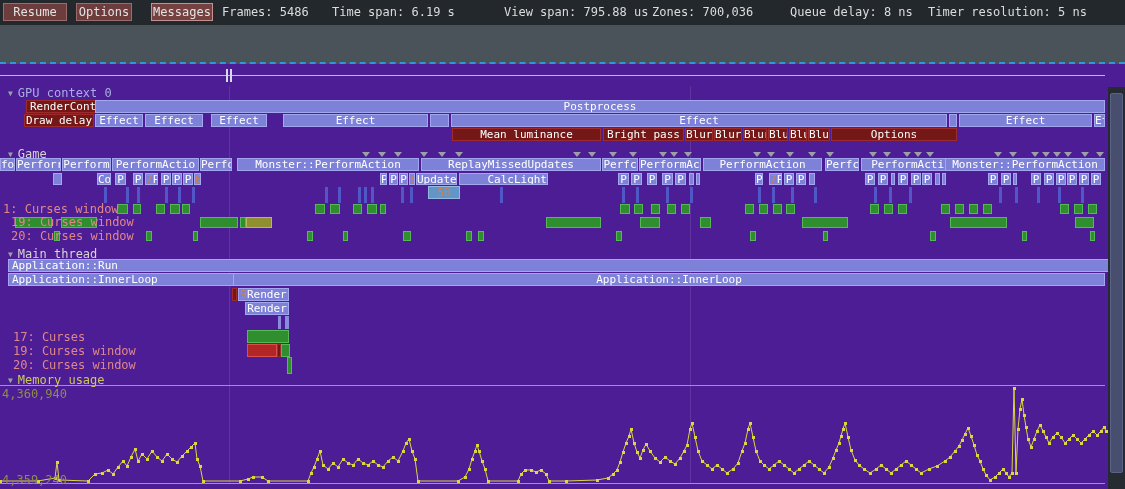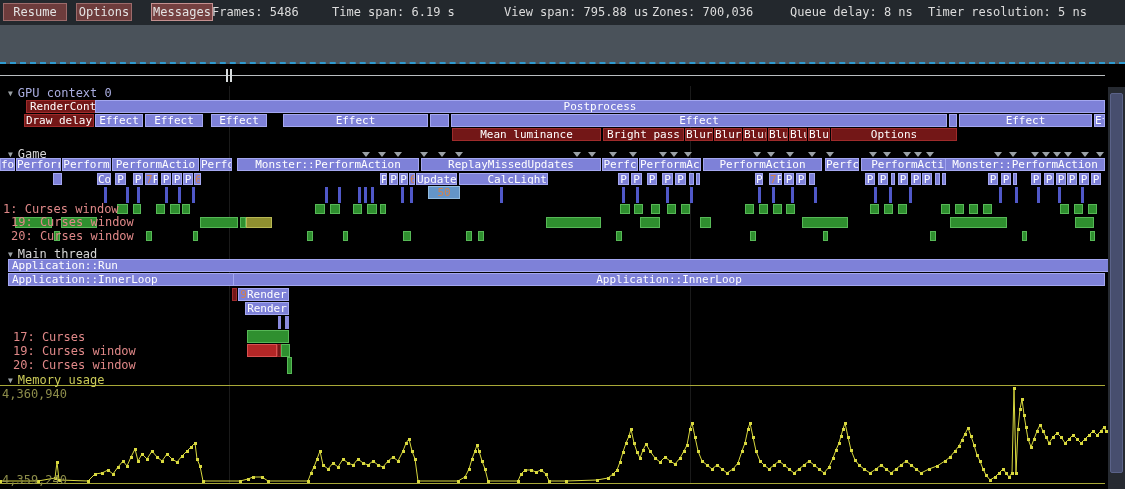--- a/index.html
+++ b/index.html
@@ -1,16 +1,16 @@
 <!DOCTYPE html>
 <html><head>
 <meta charset="utf-8">
 <style>
   html,body{margin:0;padding:0;background:#14181b;}
-  #stage{position:relative;width:1125px;height:489px;background:#000000;overflow:hidden;
+  #stage{position:relative;width:1125px;height:489px;background:#4c1d95;overflow:hidden;
          font-family:"DejaVu Sans Mono",monospace;-webkit-font-smoothing:none;}
   
   #toolbar{position:absolute;left:0;top:0;width:1125px;height:25px;background:#23282d;}
   .tbtn{position:absolute;top:3px;height:18px;box-sizing:border-box;background:#6d3c3c;
         border:1px solid #9c6b6b;color:#e3e3e3;font:12px "DejaVu Sans Mono",monospace;
         line-height:16px;text-align:center;cursor:pointer;}
   .tbtn.active{border-color:#c49090;background:#744040;}
   .stat{position:absolute;top:5px;font:12px "DejaVu Sans Mono",monospace;color:#dcdcdc;white-space:nowrap;}
   
   #framestrip{position:absolute;left:0;top:25px;width:1125px;height:37px;background:#4a525a;
@@ -56,21 +56,21 @@
 </head>
 <body>
 
 <div id="stage">
 
   <div id="toolbar">
     <div class="tbtn" style="left:3px;width:64px;">Resume</div>
     <div class="tbtn" style="left:76px;width:56px;">Options</div>
     <div class="tbtn active" style="left:151px;width:62px;">Messages</div>
     <div id="stats">
-        <span class="stat" style="left: 212px;">Frames: 5486</span>
+        <span class="stat" style="left: 222px;">Frames: 5486</span>
         <span class="stat" style="left: 332px;">Time span: 6.19 s</span>
         <span class="stat" style="left: 504px;">View span: 795.88 us</span>
         <span class="stat" style="left: 652px;">Zones: 700,036</span>
         <span class="stat" style="left: 790px;">Queue delay: 8 ns</span>
         <span class="stat" style="left: 928px;">Timer resolution: 5 ns</span>
       </div>
   </div>
 
   <div id="framestrip"></div>
 

